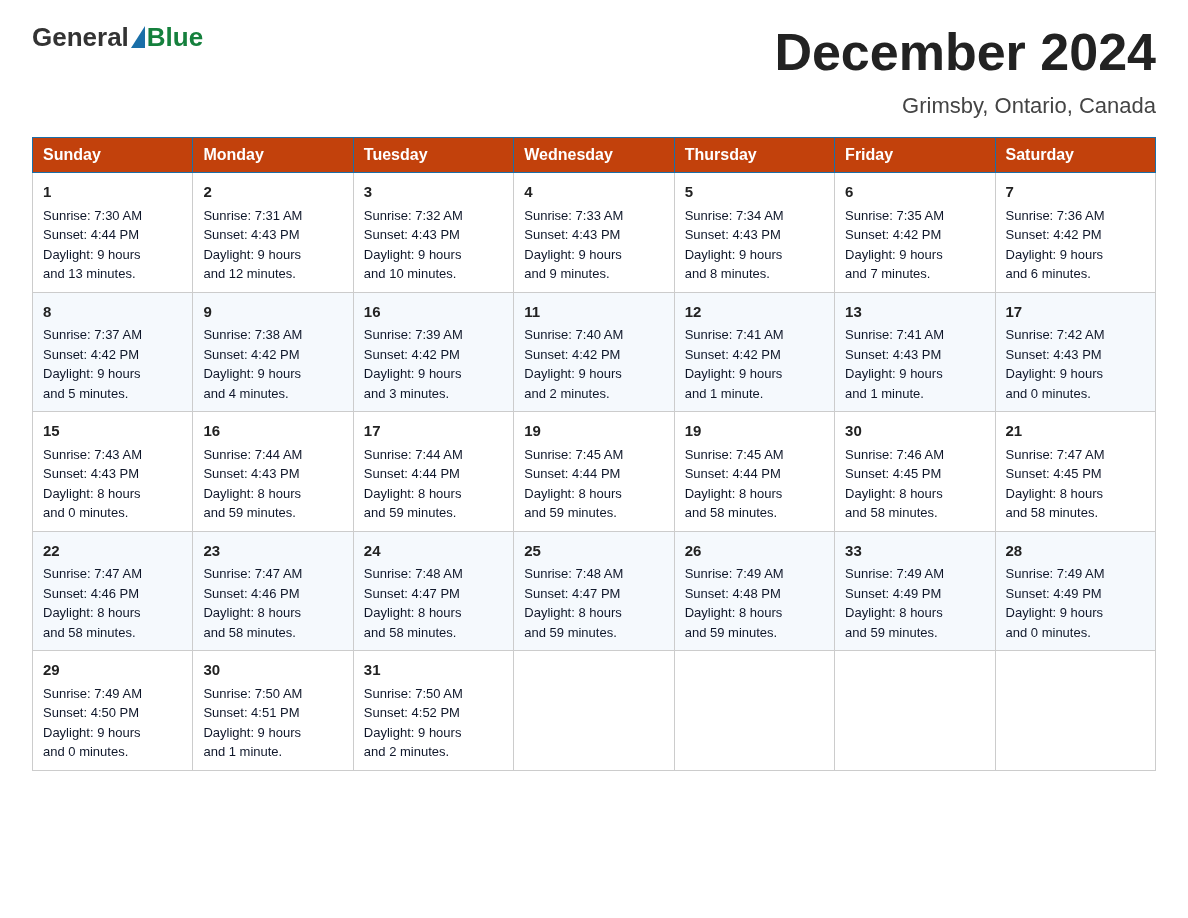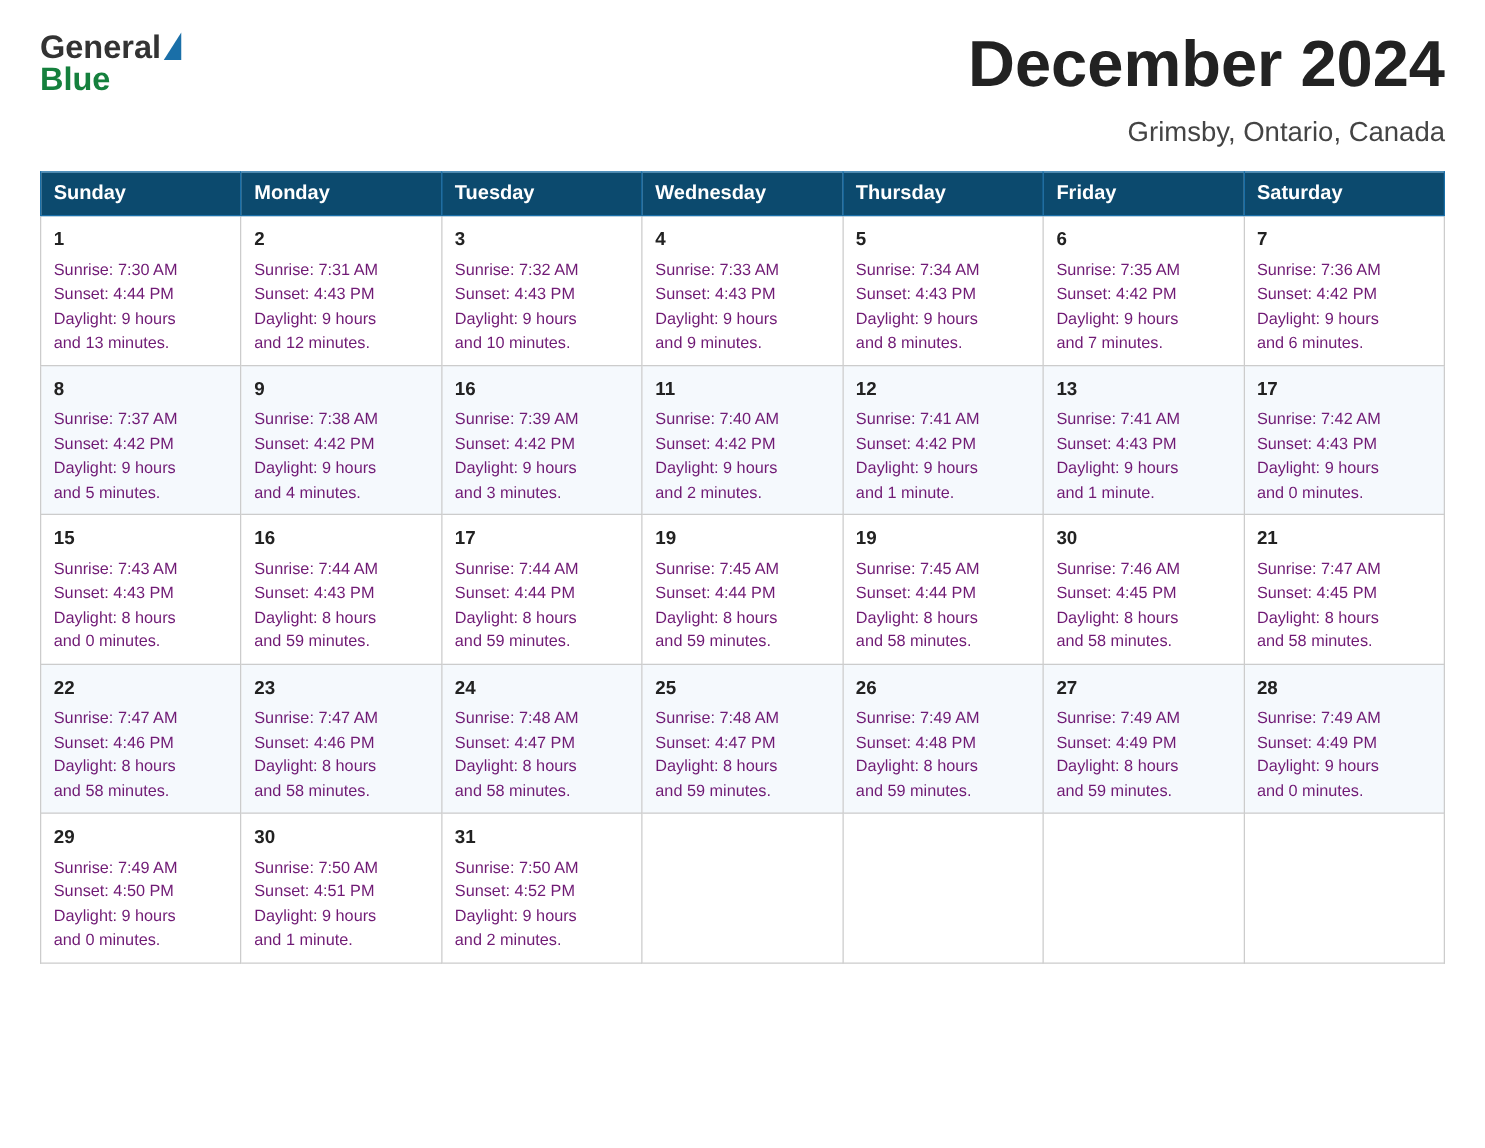--- a/index.html
+++ b/index.html
@@ -11,21 +11,21 @@
       min-height: 918px;
     }
     .header {
       display: flex;
       justify-content: space-between;
       align-items: flex-start;
       margin-bottom: 18px;
     }
     .logo {
       display: flex;
-      flex-direction: column;
+      flex-direction: row;
       align-items: flex-start;
     }
     .logo-text {
       display: flex;
       align-items: center;
       font-size: 26px;
       font-weight: bold;
       color: #333;
       line-height: 1;
     }
@@ -55,21 +55,21 @@
       font-size: 22px;
       color: #444;
       margin-top: 12px;
     }
     table {
       width: 100%;
       border-collapse: collapse;
       table-layout: fixed;
     }
     thead tr th {
-      background: #0c4a6e;
+      background: #c2410c;
       color: #fff;
       font-size: 16px;
       font-weight: bold;
       padding: 8px 10px;
       text-align: left;
       border: 1px solid #1a6fa8;
     }
     tbody tr td {
       vertical-align: top;
       padding: 8px 10px;
@@ -83,21 +83,21 @@
     tbody tr:nth-child(even) td {
       background: #f5f9fd;
     }
     .day-num {
       font-size: 15px;
       font-weight: bold;
       margin-bottom: 2px;
     }
     .day-info {
       font-size: 13px;
-      color: #701a75;
+      color: #0f172a;
     }
   </style>
 </head>
 <body>
 
 <div class="header">
   <div class="logo">
     <div class="logo-text">
       <span class="logo-general">General</span>
       <span class="logo-triangle"></span>
@@ -228,21 +228,21 @@
         </td>
         <td>
           <div class="day-num">25</div>
           <div class="day-info">Sunrise: 7:48 AM<br>Sunset: 4:47 PM<br>Daylight: 8 hours<br>and 59 minutes.</div>
         </td>
         <td>
           <div class="day-num">26</div>
           <div class="day-info">Sunrise: 7:49 AM<br>Sunset: 4:48 PM<br>Daylight: 8 hours<br>and 59 minutes.</div>
         </td>
         <td>
-          <div class="day-num">27</div>
+          <div class="day-num">33</div>
           <div class="day-info">Sunrise: 7:49 AM<br>Sunset: 4:49 PM<br>Daylight: 8 hours<br>and 59 minutes.</div>
         </td>
         <td>
           <div class="day-num">28</div>
           <div class="day-info">Sunrise: 7:49 AM<br>Sunset: 4:49 PM<br>Daylight: 9 hours<br>and 0 minutes.</div>
         </td>
       </tr>
       <tr>
         <td>
           <div class="day-num">29</div>

